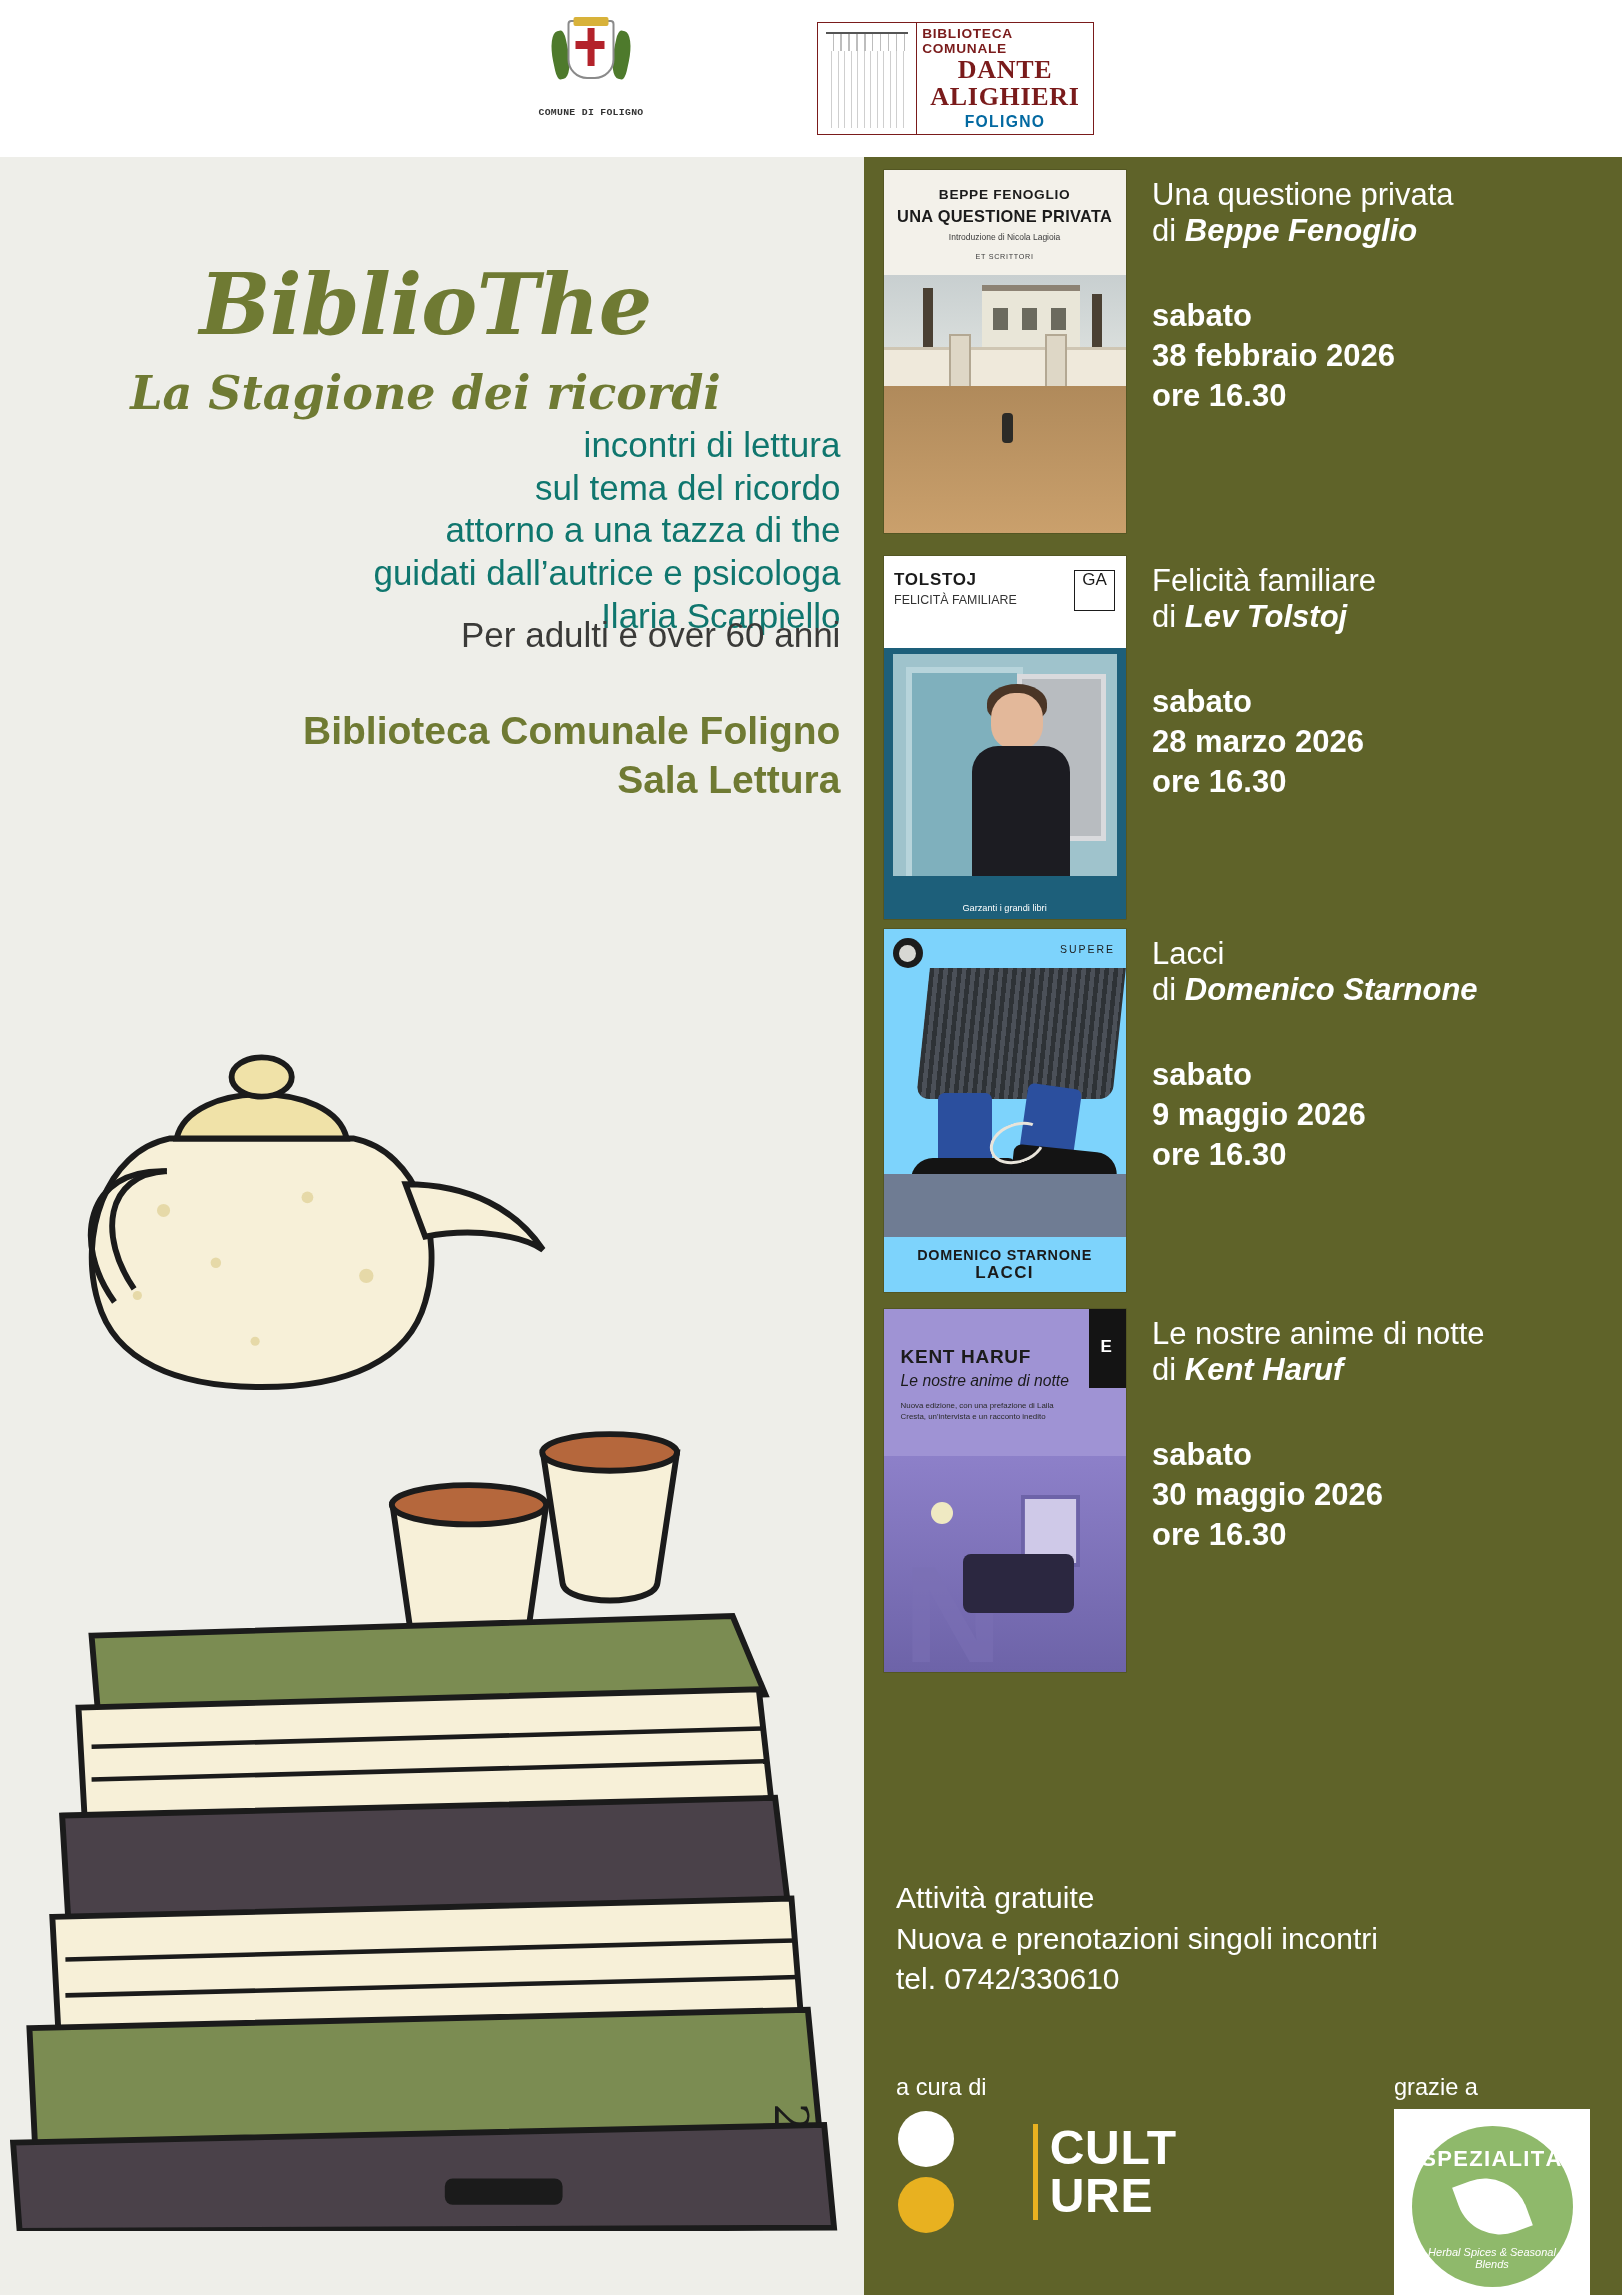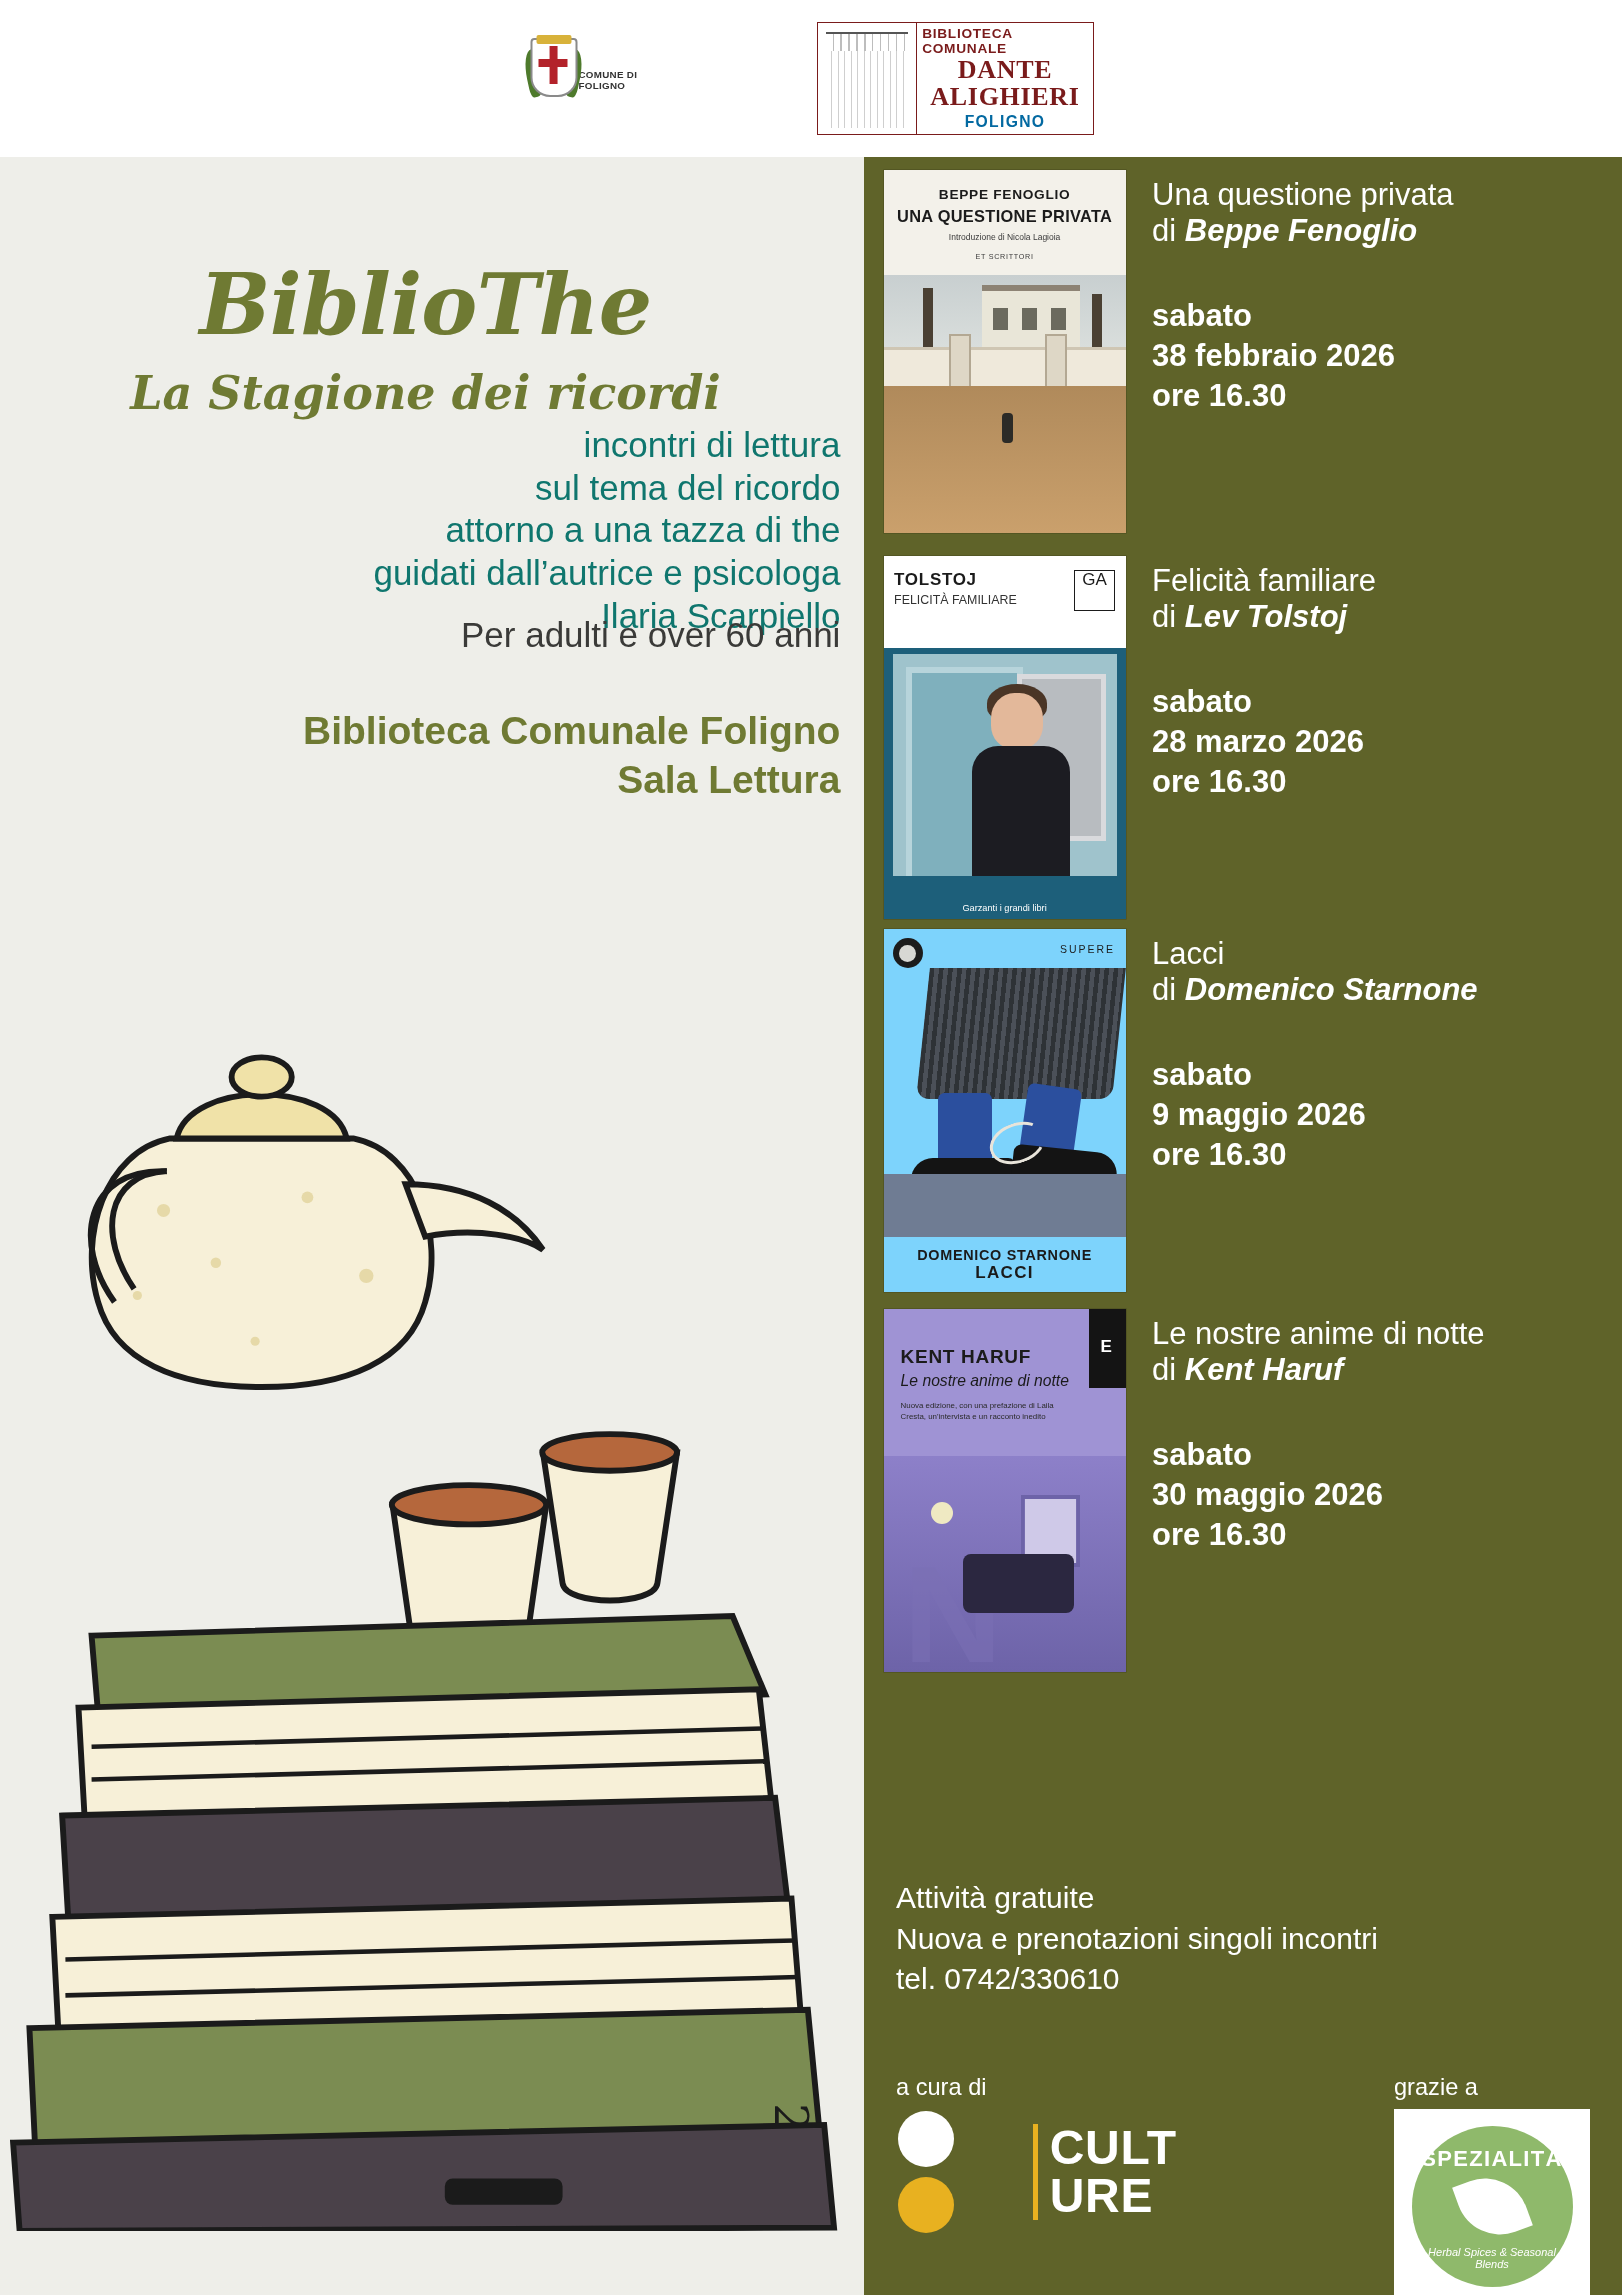--- a/index.html
+++ b/index.html
@@ -24,23 +24,24 @@
     background: #ffffff;
     display: flex;
     align-items: center;
     justify-content: center;
     gap: 164px;
   }
   .logo-comune {
     width: 124px;
     height: 124px;
     display: flex;
-    flex-direction: row;
+    flex-direction: column;
     align-items: center;
     justify-content: flex-start;
+    font-family: Liberation Mono, monospace;
   }
   .crest {
     width: 72px;
     height: 88px;
     position: relative;
   }
   .crest-shield {
     position: absolute;
     left: 50%;
     top: 3.9px;

